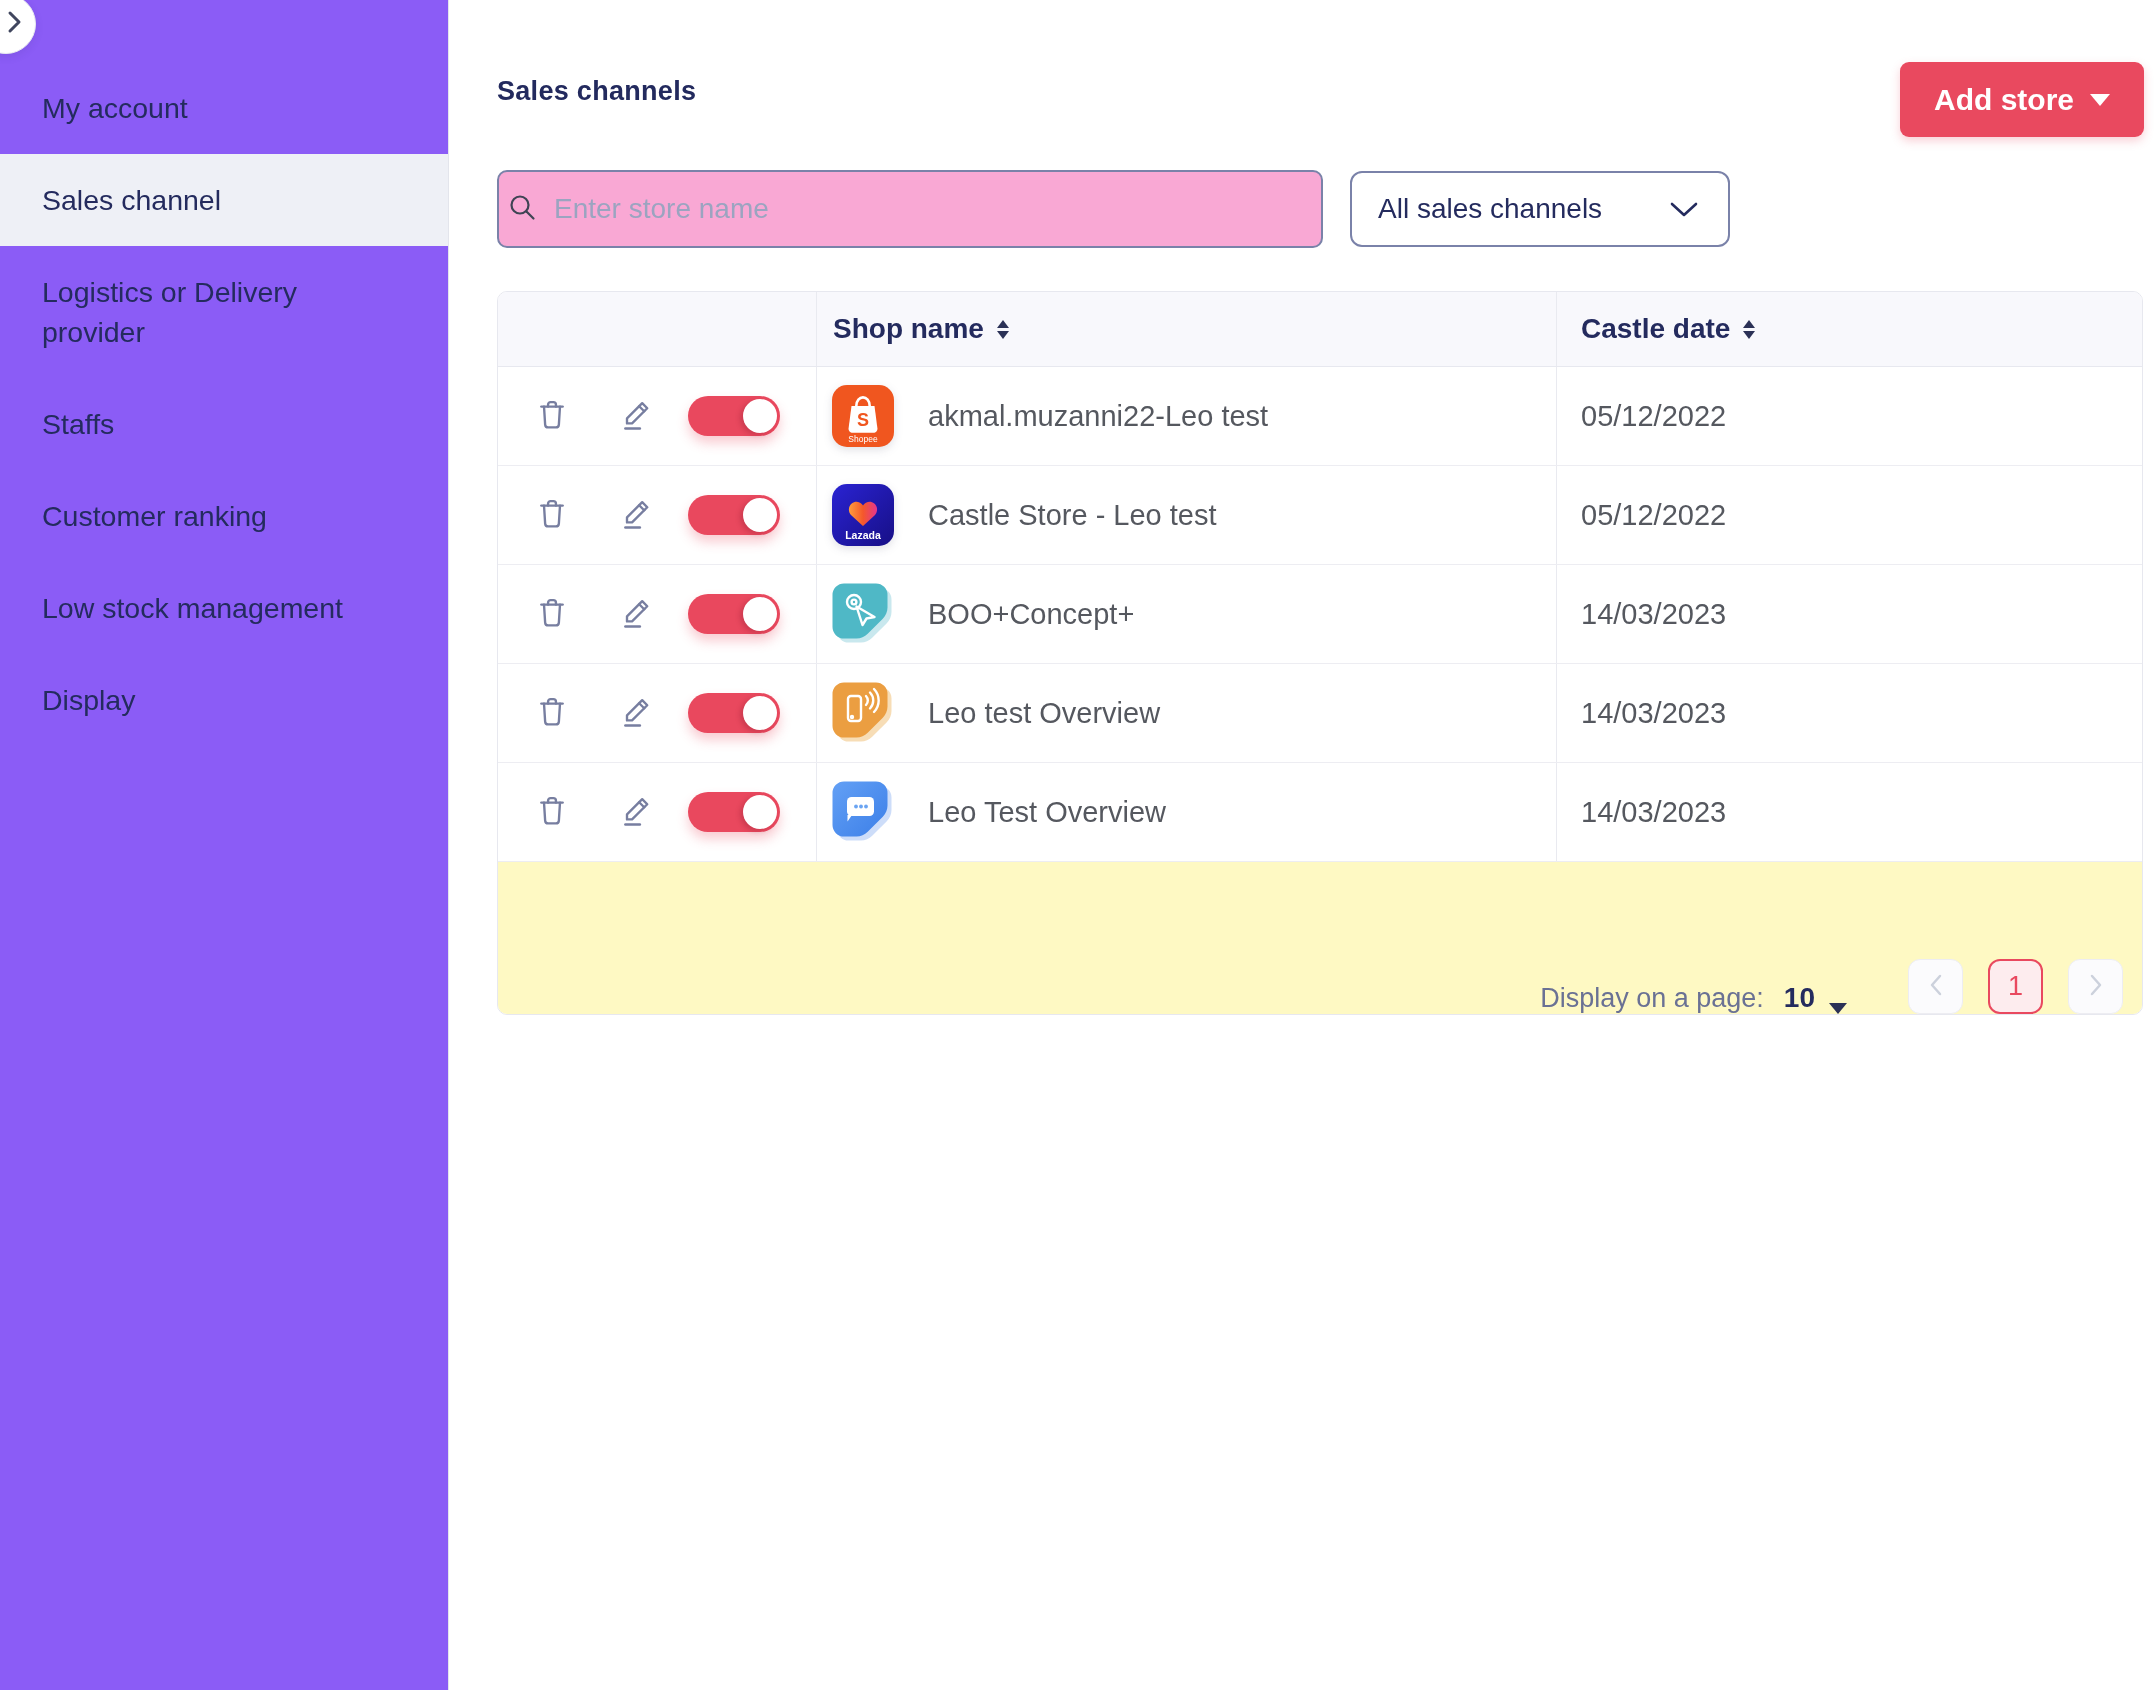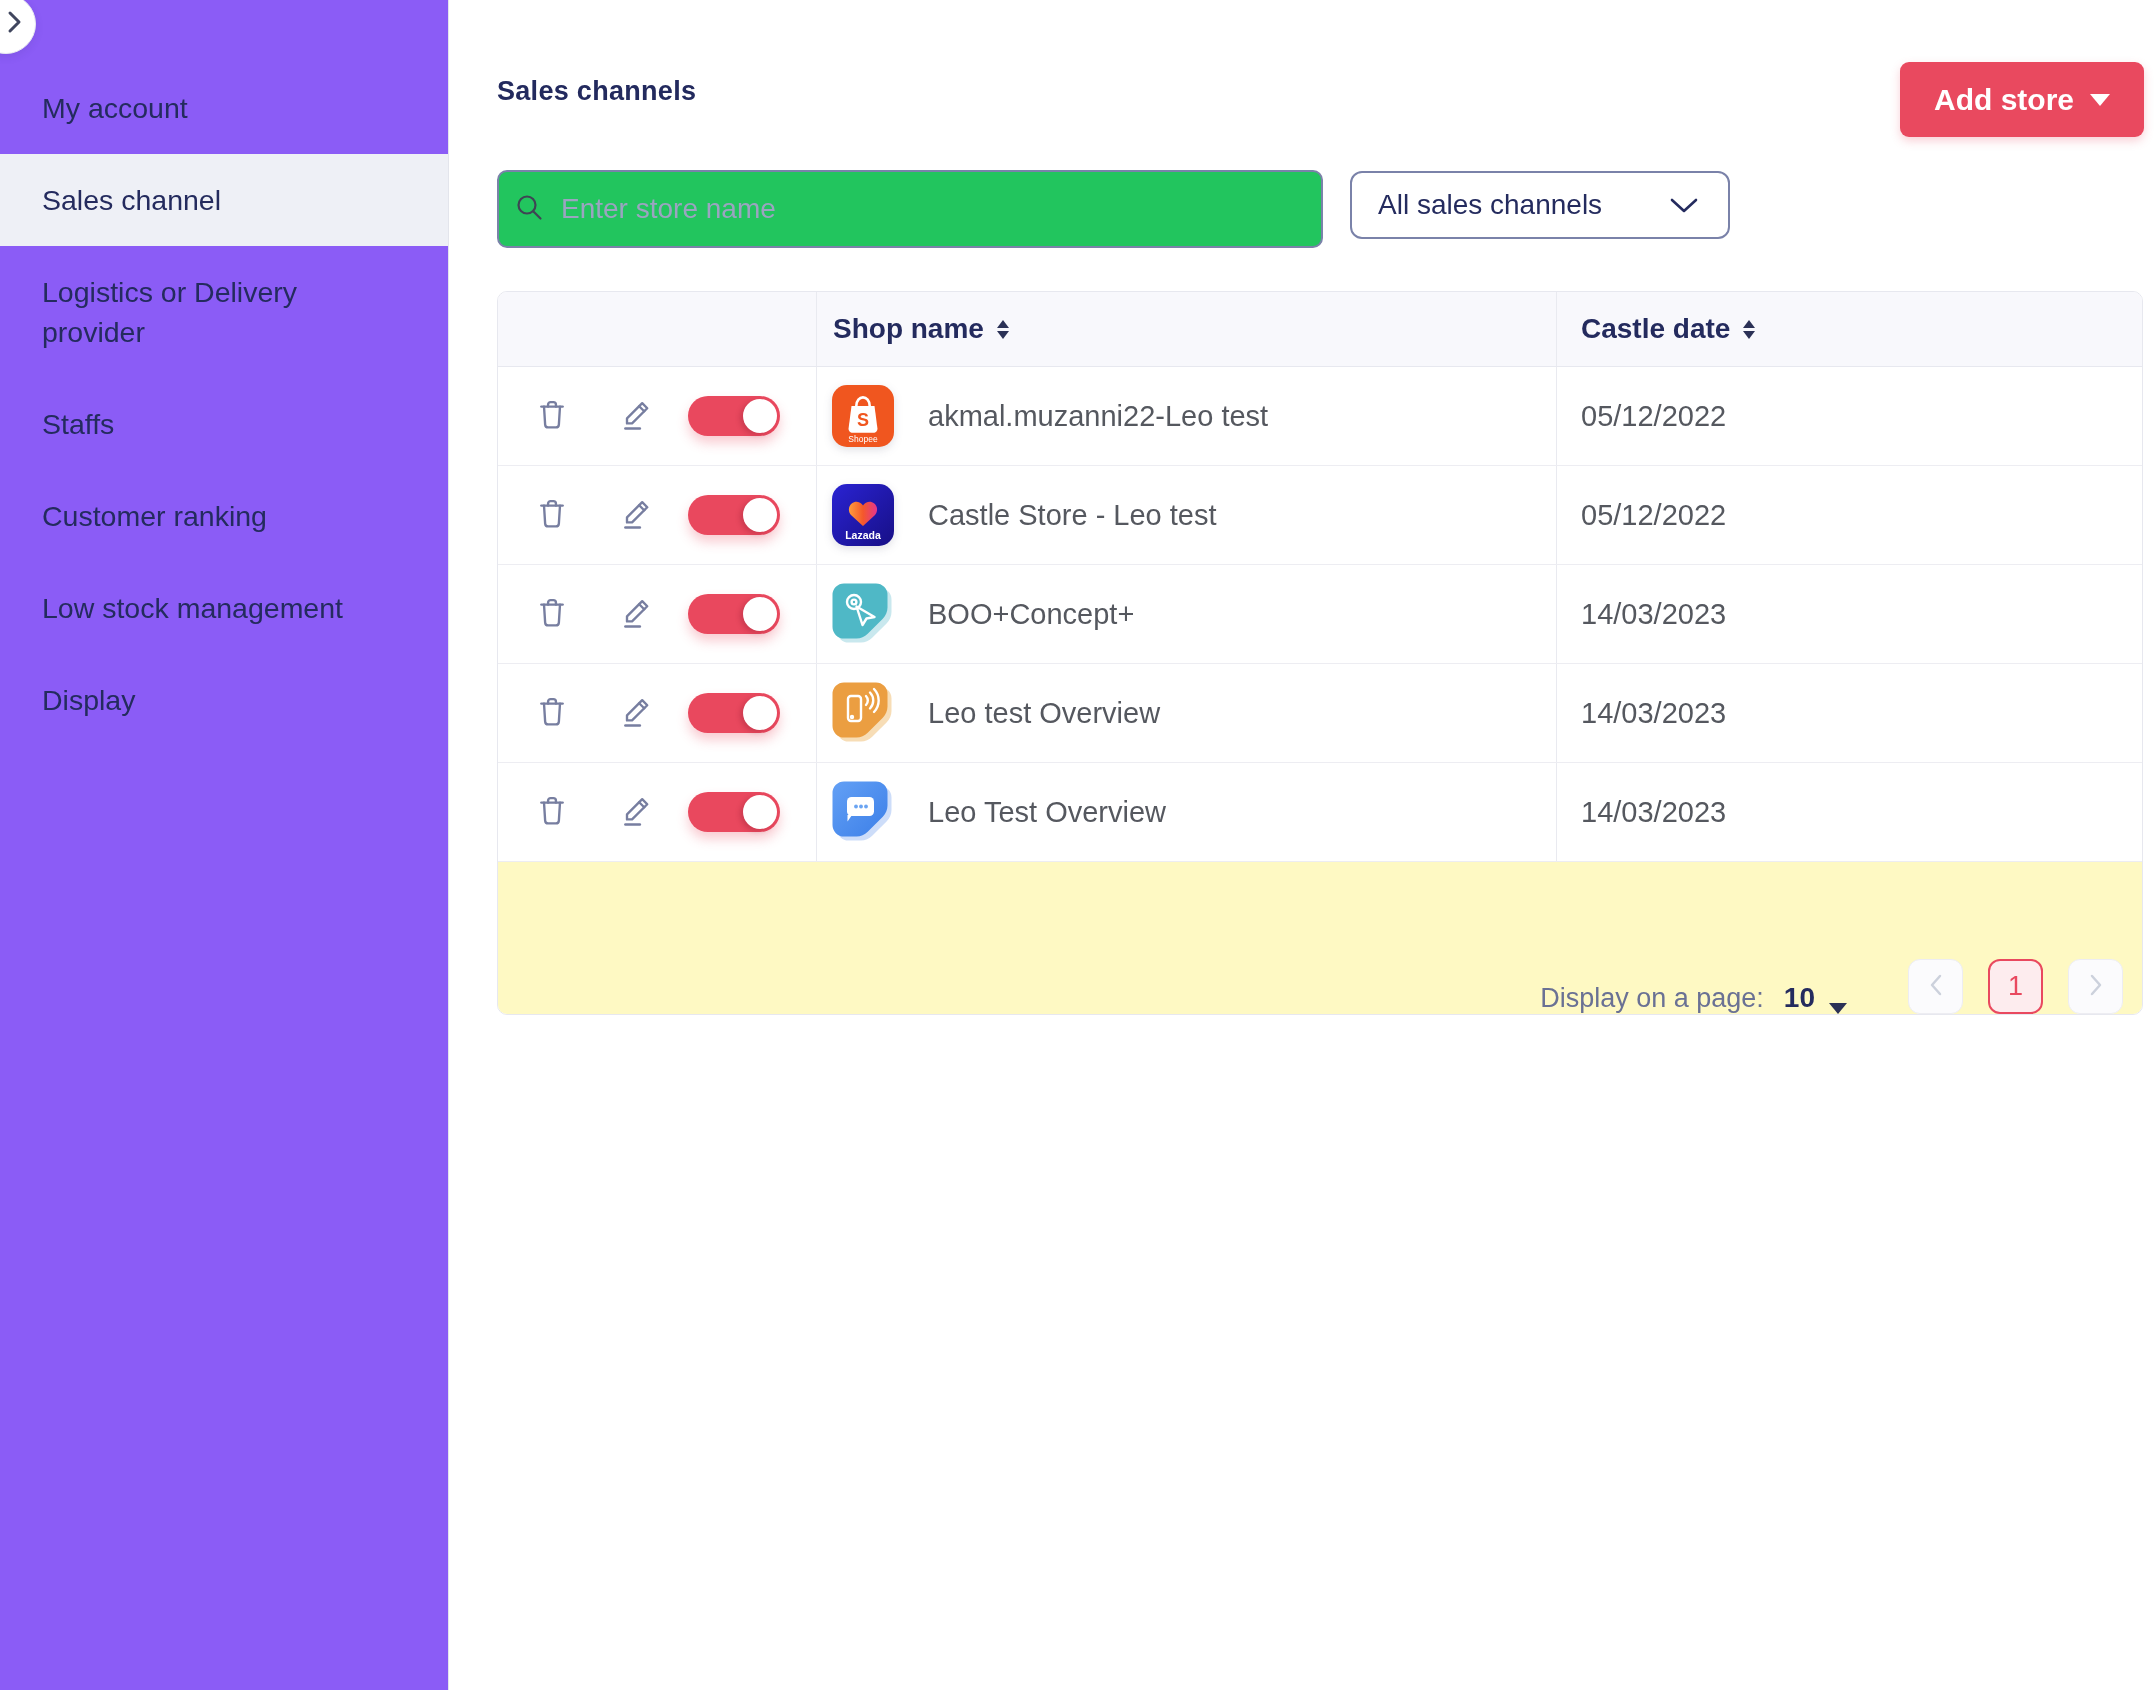--- a/index.html
+++ b/index.html
@@ -29,27 +29,27 @@
                 color:#232a5e; letter-spacing:.3px; }
   .add-store { position:absolute; left:1451px; top:62px; width:244px; height:75px;
                background:#e9495f; border:none; border-radius:9px; cursor:pointer;
                display:flex; align-items:center; justify-content:center; gap:16px;
                color:#fff; font-size:30px; font-weight:700; font-family:inherit;
                box-shadow:0 4px 10px rgba(233,73,95,.25); }
   .caret-down-white { width:0; height:0; border-left:10px solid transparent;
                border-right:10px solid transparent; border-top:12px solid #ffffff; }
 
   .search-box { position:absolute; left:48px; top:170px; width:826px; height:78px;
-                border:2px solid #7a82a9; border-radius:10px; background:#22c55e;
-                display:flex; align-items:center; padding:0 15px; gap:15px; }
+                border:2px solid #7a82a9; border-radius:10px; background:#f9a8d4;
+                display:flex; align-items:center; padding:0 8px; gap:15px; }
   .search-box input { flex:1; border:none; outline:none; font-size:28px; color:#242b5e;
                 font-family:inherit; background:transparent; }
   .search-box input::placeholder { color:#9ba4c0; }
 
-  .select-box { position:absolute; left:901px; top:171px; width:380px; height:68px;
+  .select-box { position:absolute; left:901px; top:171px; width:380px; height:76px;
                 border:2px solid #7a82a9; border-radius:12px; background:#fff; cursor:pointer;
                 display:flex; align-items:center; justify-content:space-between;
                 padding:0 29px 0 26px; font-size:28px; font-weight:500; color:#242b5e; }
 
   
   .table { position:absolute; left:48px; top:291px; width:1646px;
            border:1px solid #e7e8ef; border-radius:10px; background:#fff; overflow:hidden; }
   .thead { display:grid; grid-template-columns:318px 740px 1fr; height:75px;
            background:#f8f8fc; border-bottom:1px solid #e7e8ef; }
   .th { display:flex; align-items:center; font-size:28px; font-weight:700; color:#242b5e;

